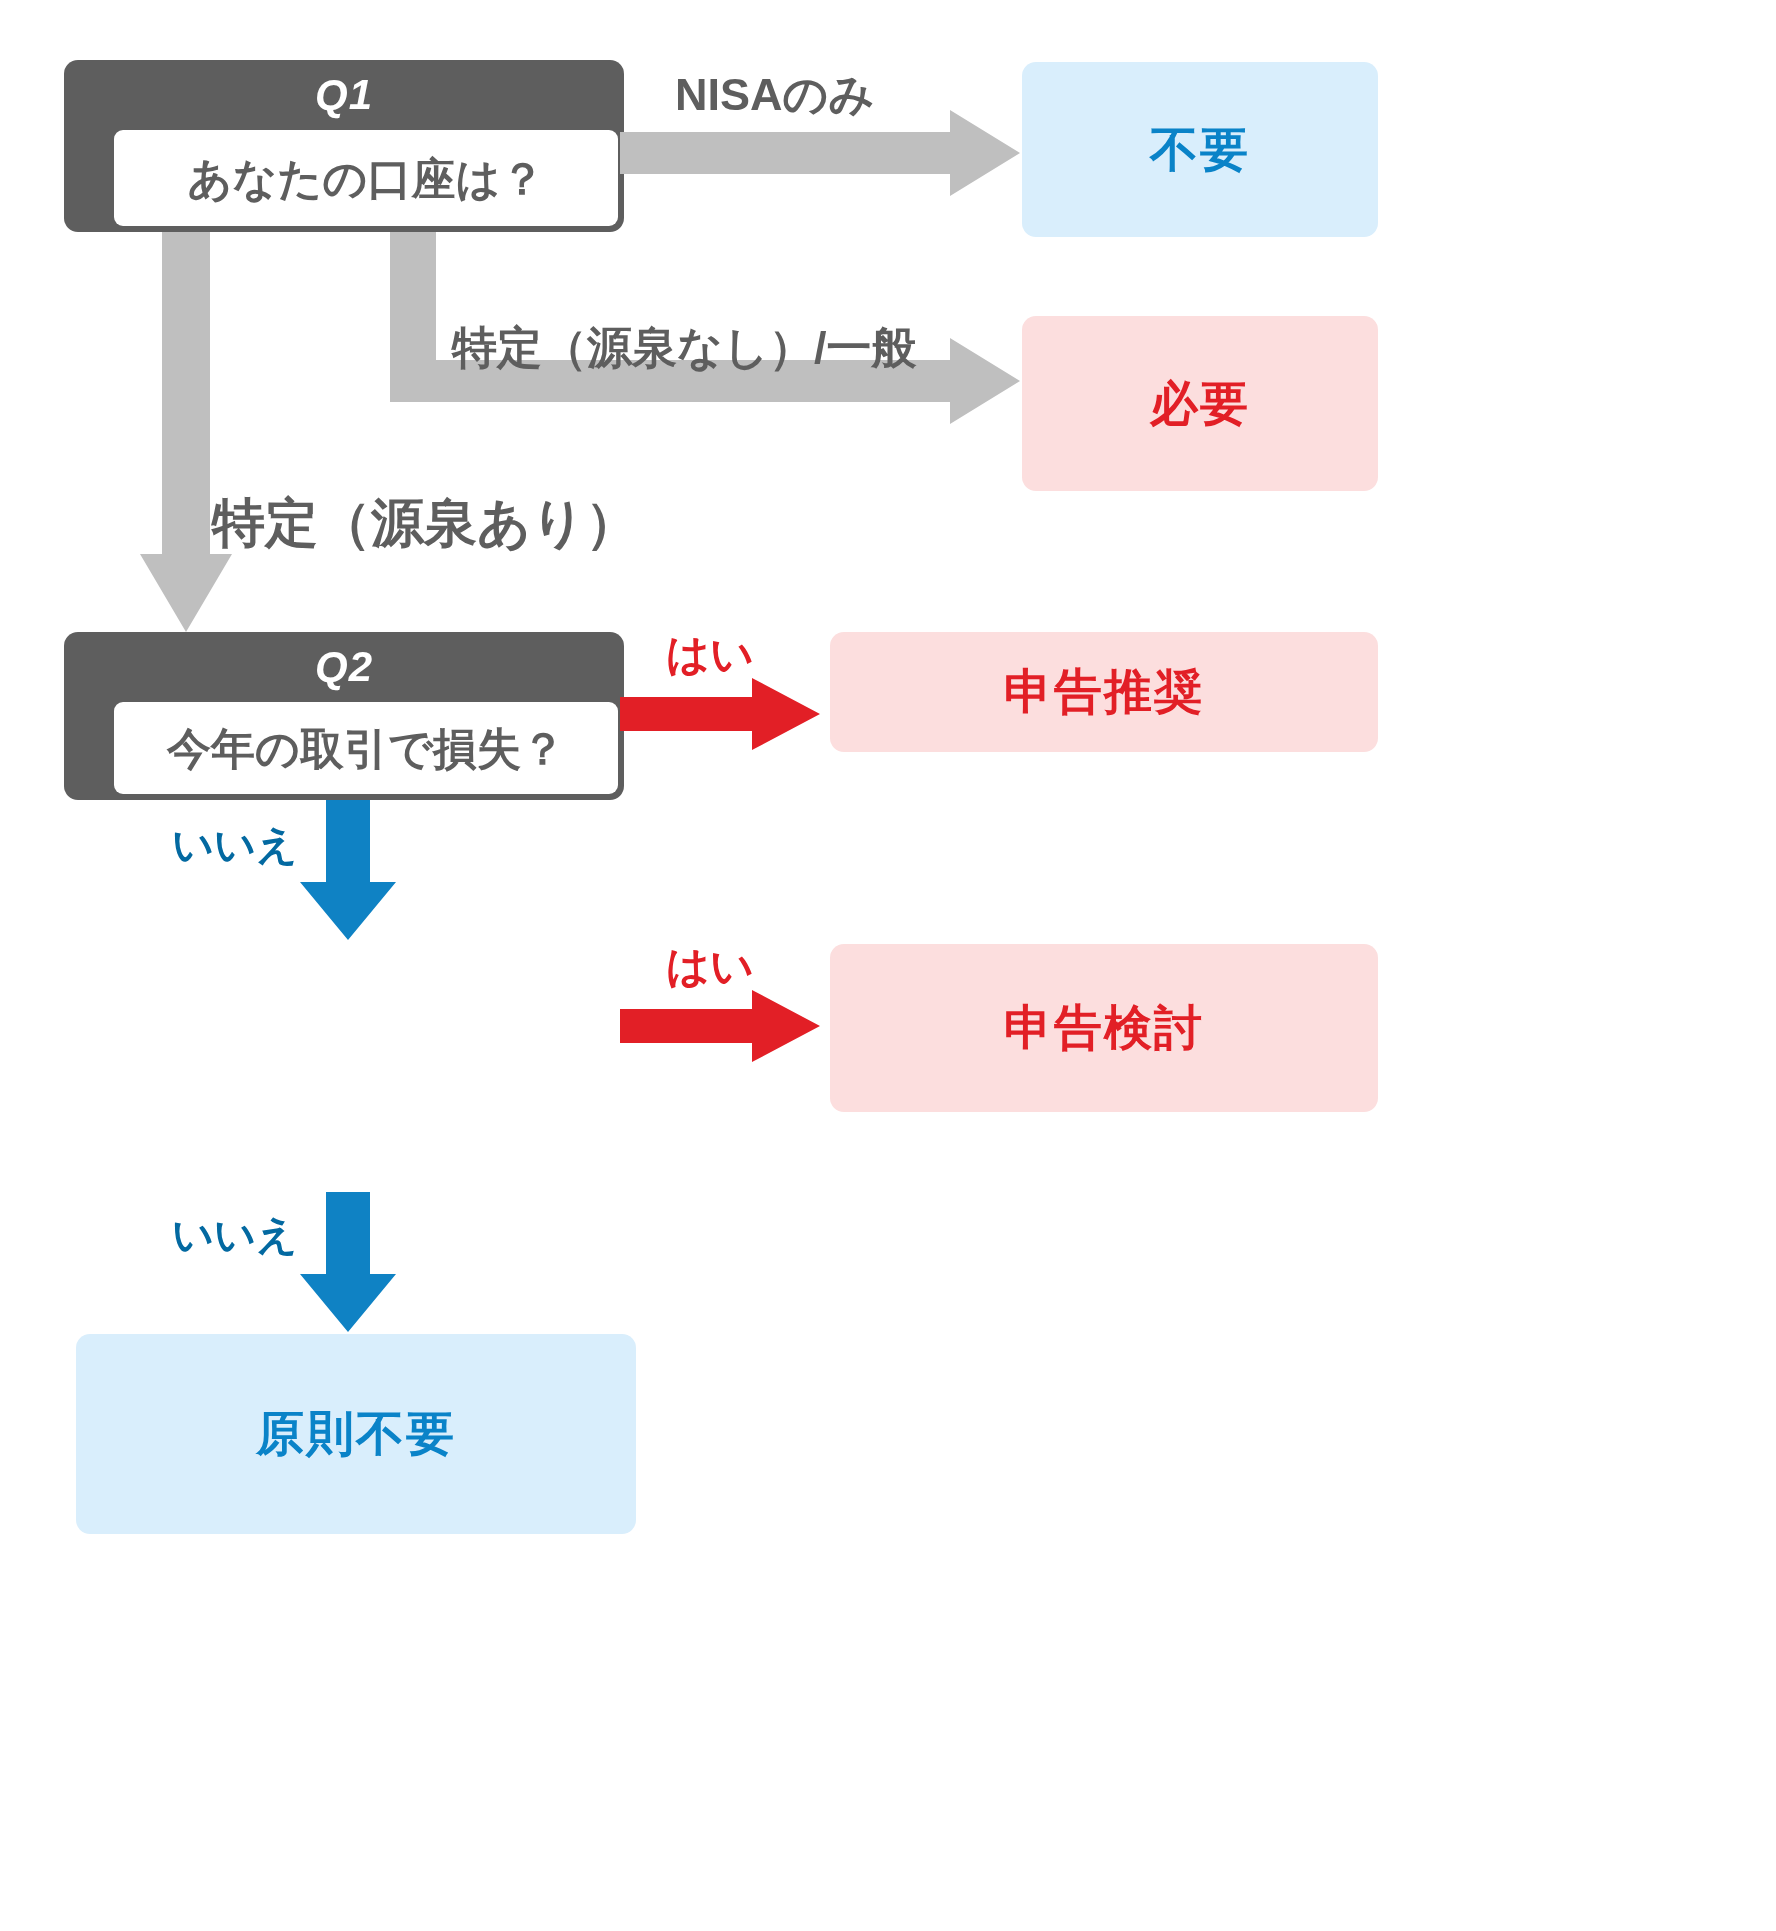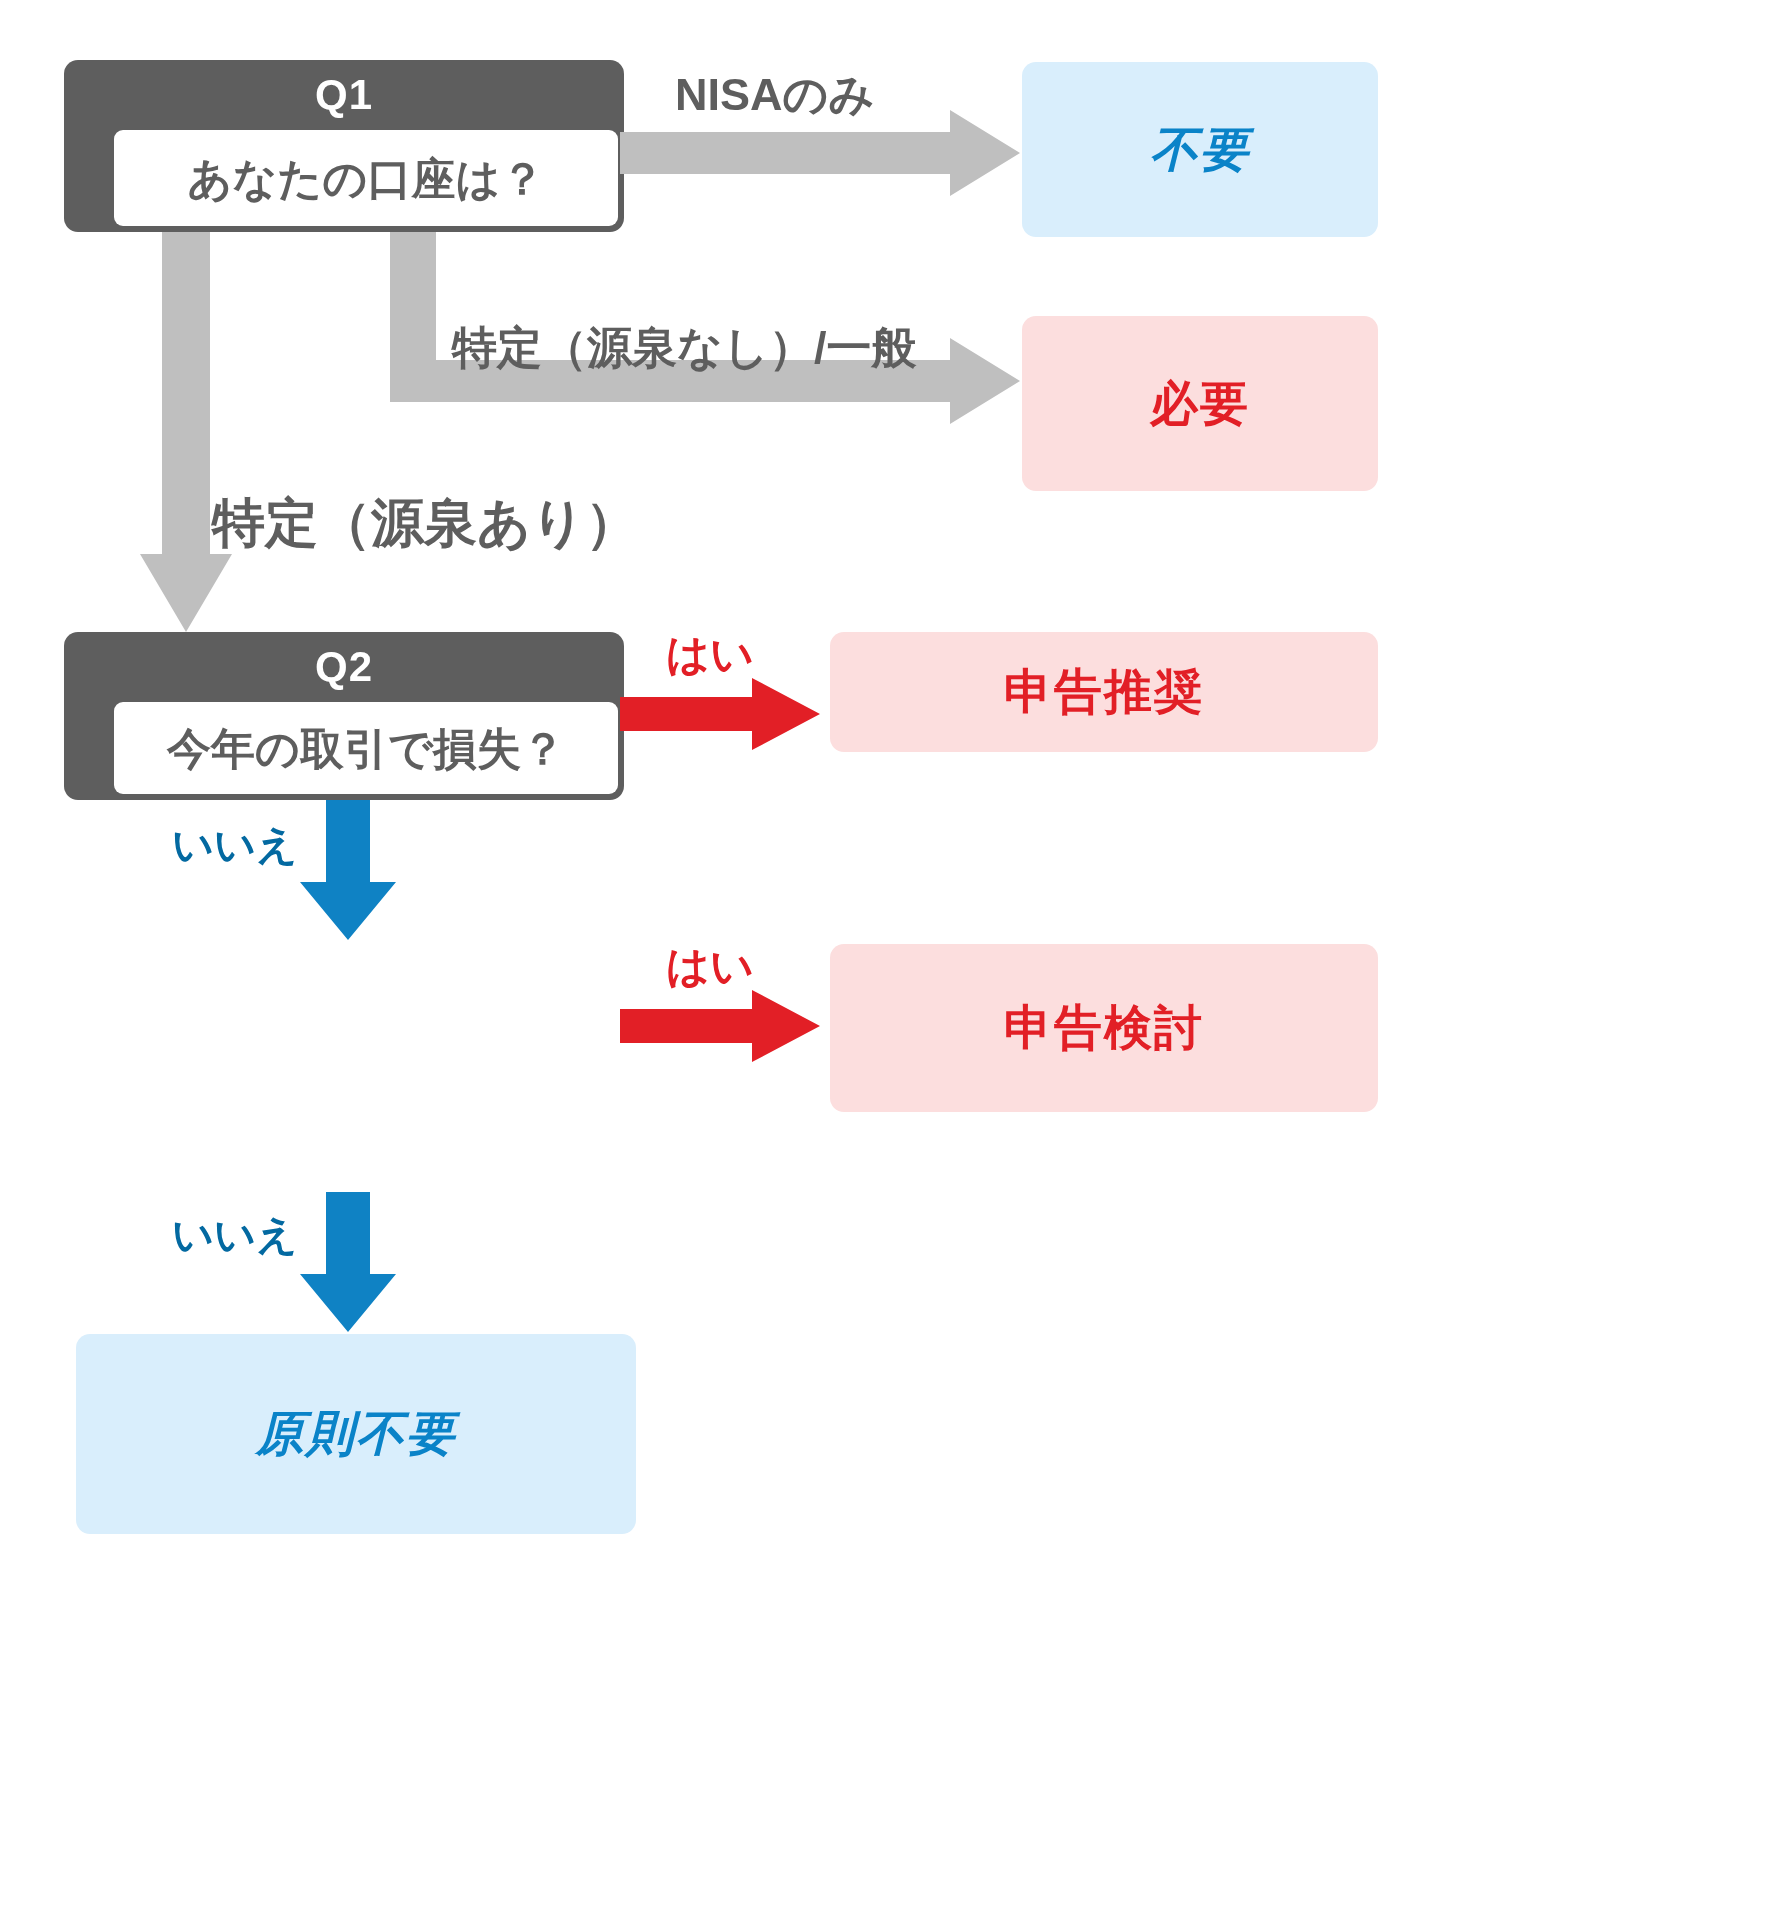--- a/index.html
+++ b/index.html
@@ -24,20 +24,21 @@
   }
   .qbox .qhead{
     height:70px;
     display:flex;
     align-items:center;
     justify-content:center;
     color:#ffffff;
     font-weight:bold;
     font-size:42px;
     letter-spacing:1px;
+    font-style:italic;
   }
   .qbox .qbody{
     position:absolute;
     left:6px;right:6px;bottom:6px;
     top:70px;
     background:#ffffff;
     border-radius:9px;
     display:flex;
     flex-direction:column;
     align-items:center;
@@ -55,21 +56,21 @@
     position:absolute;
     border-radius:14px;
     display:flex;
     align-items:center;
     justify-content:center;
     font-weight:bold;
     font-size:48px;
     letter-spacing:2px;
     box-sizing:border-box;
   }
-  .rbox.blue{background:#d9eefc;color:#0a83c8;font-style:italic;}
+  .rbox.blue{background:#d9eefc;color:#0a83c8;}
   .rbox.pinkred{background:#fcdede;color:#e21f26;}
   
   .elabel{
     position:absolute;
     font-weight:bold;
     white-space:nowrap;
   }
   .elabel.gray{color:#5e5e5e;}
   .elabel.red{color:#e21f26;}
   .elabel.blue{color:#0369a1;}

